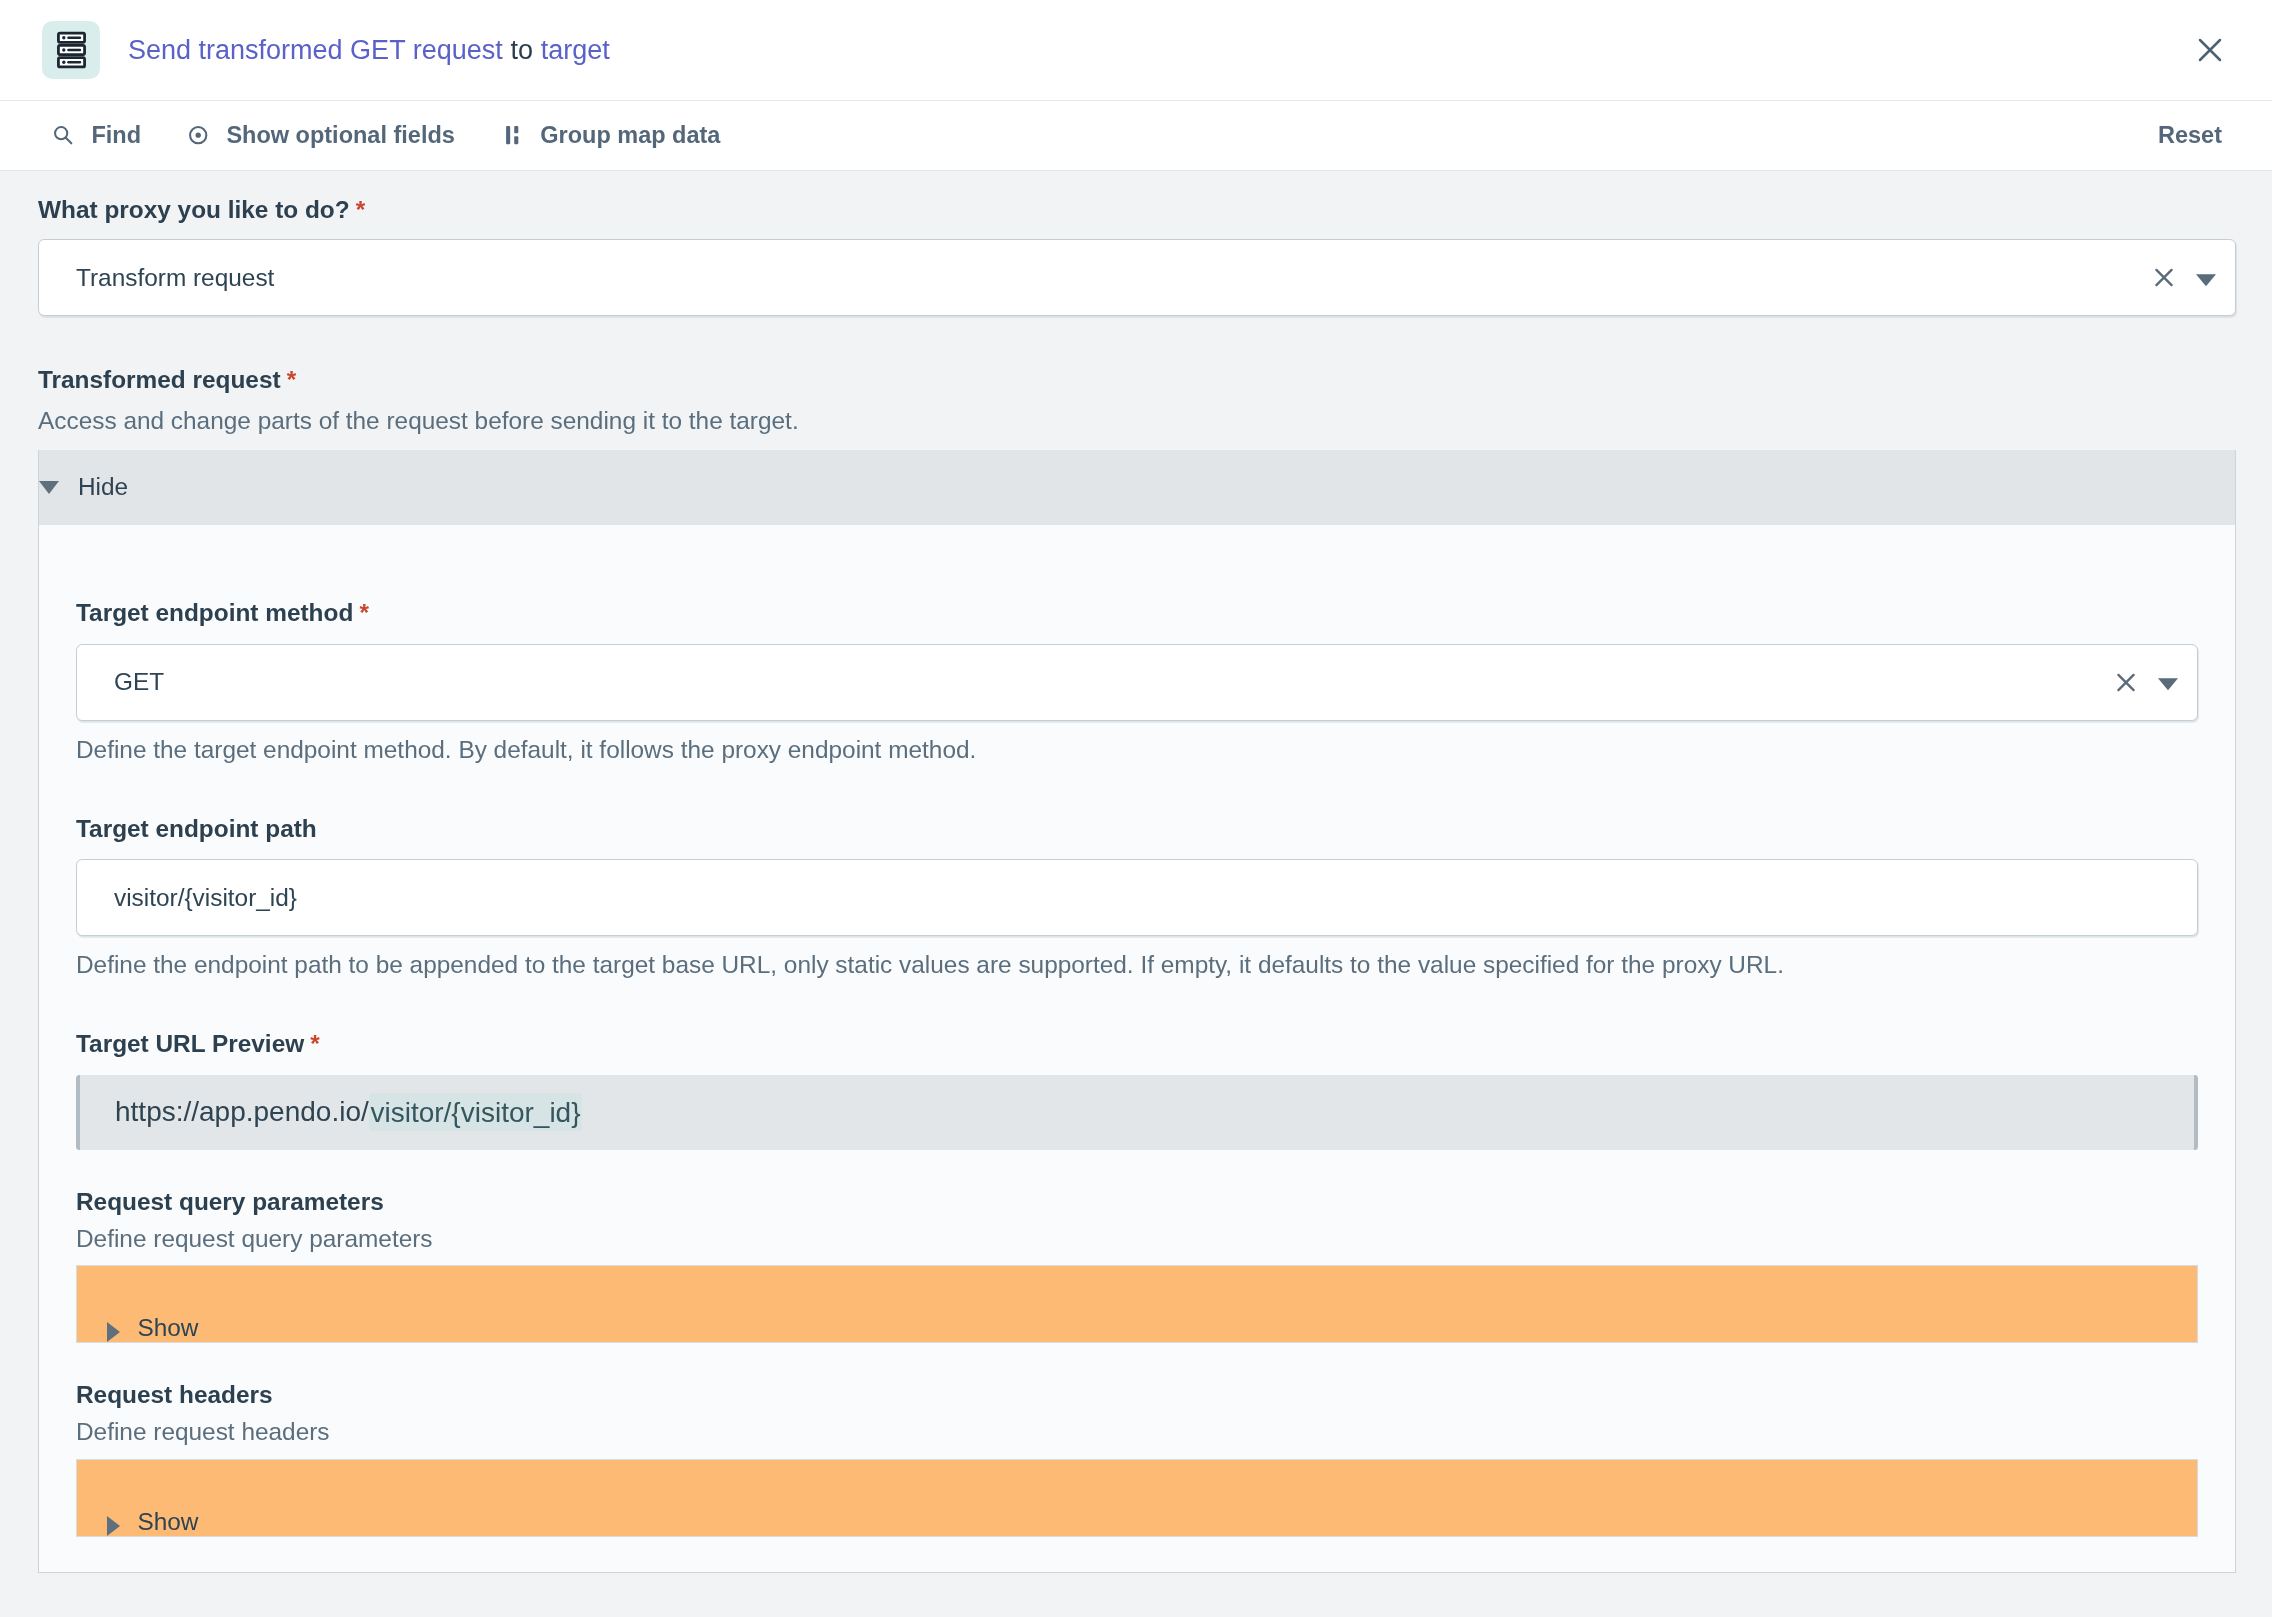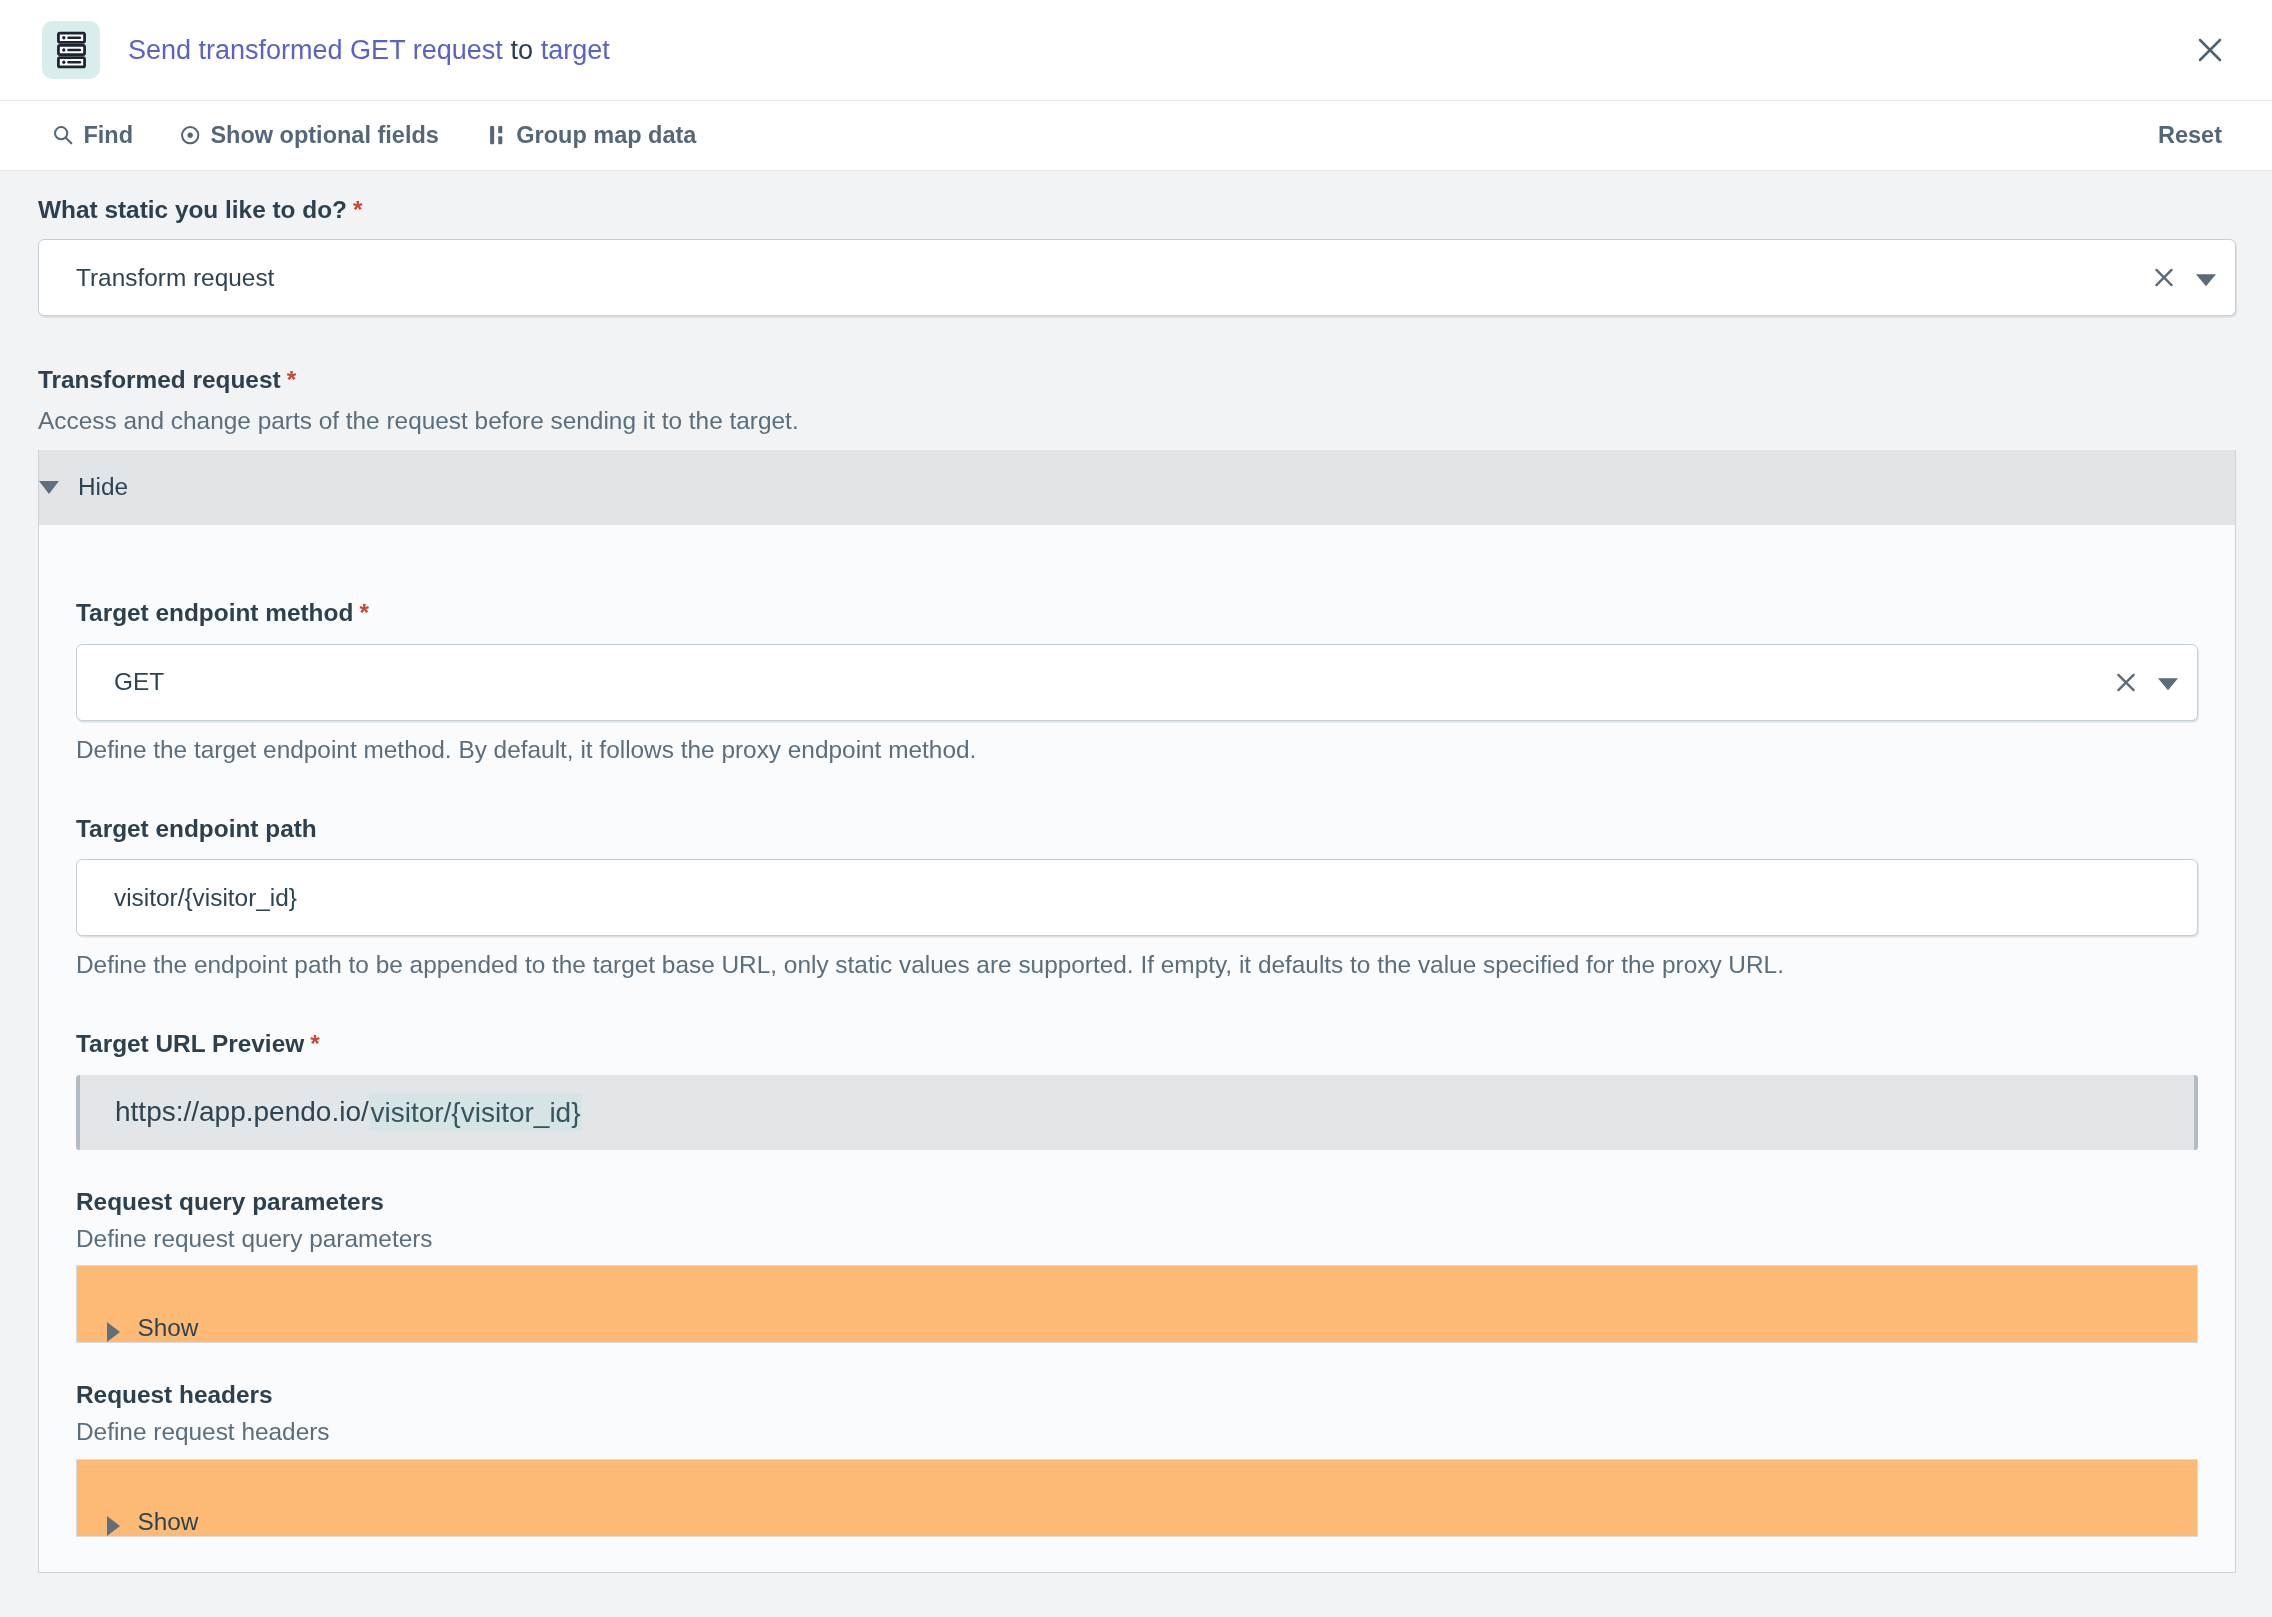--- a/index.html
+++ b/index.html
@@ -29,21 +29,21 @@
     width: 42px; height: 42px; display: flex; align-items: center; justify-content: center;
   }
 
   
   .toolbar {
     height: 70px; background: #ffffff; border-bottom: 1.7px solid #e4e7e9;
     display: flex; align-items: center; padding: 0 51px; gap: 45px;
   }
   .tb-item {
     background: none; border: none; cursor: pointer;
-    display: flex; align-items: center; gap: 8px;
+    display: flex; align-items: center; gap: 16px;
     font-family: "Liberation Sans", sans-serif;
     font-size: 23.5px; font-weight: 700; color: #54677a; text-align: center;
   }
   .tb-reset { margin-left: auto; }
 
   
   .content { padding: 24.4px 37px 0 38px; background: #f1f3f5; }
 
   .field-label { font-size: 24.4px; font-weight: 700; color: #2d4050; line-height: 30px; }
   .req { color: #cc452e; margin-left: 6.1px; font-weight: 700; }
@@ -185,21 +185,21 @@
       <span>Group map data</span>
     </button>
     <button class="tb-item tb-reset">
       <span>Reset</span>
     </button>
   </nav>
 
   <main class="content">
 
     <div class="field-label">
-      <span>What static you like to do?</span><span class="req">*</span>
+      <span>What proxy you like to do?</span><span class="req">*</span>
     </div>
     <div class="select-box mt-op-select">
       <span class="select-value">Transform request</span>
       <span class="clear-x">
         <svg width="26" height="26" viewBox="0 0 24 24">
           <g stroke="#5a6b7a" stroke-width="2.2" stroke-linecap="round">
             <line x1="5" y1="5" x2="19" y2="19"></line>
             <line x1="19" y1="5" x2="5" y2="19"></line>
           </g>
         </svg>

